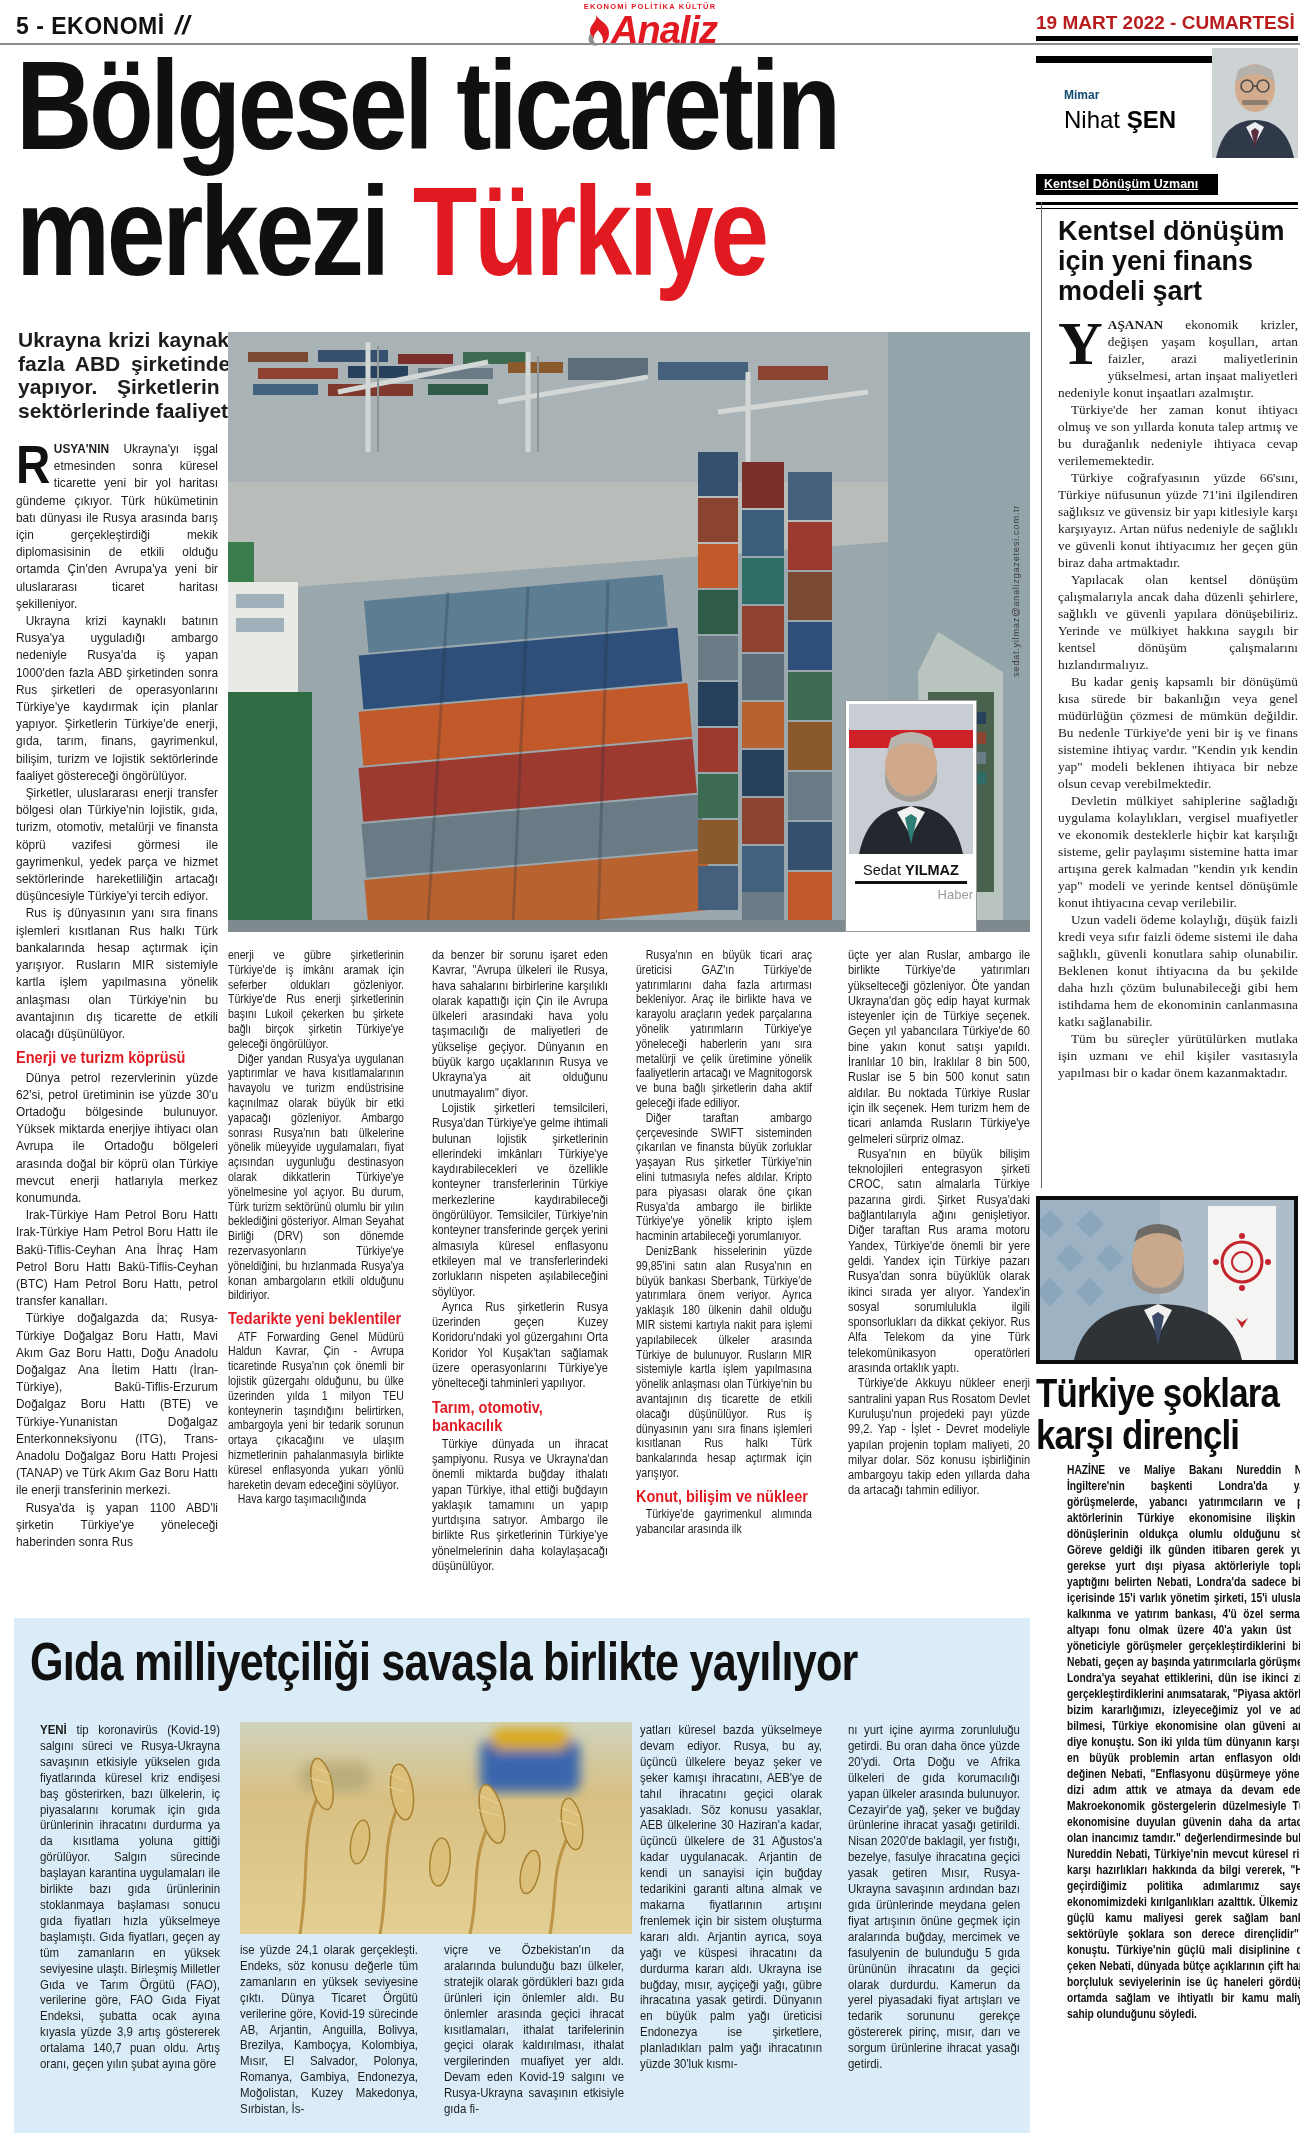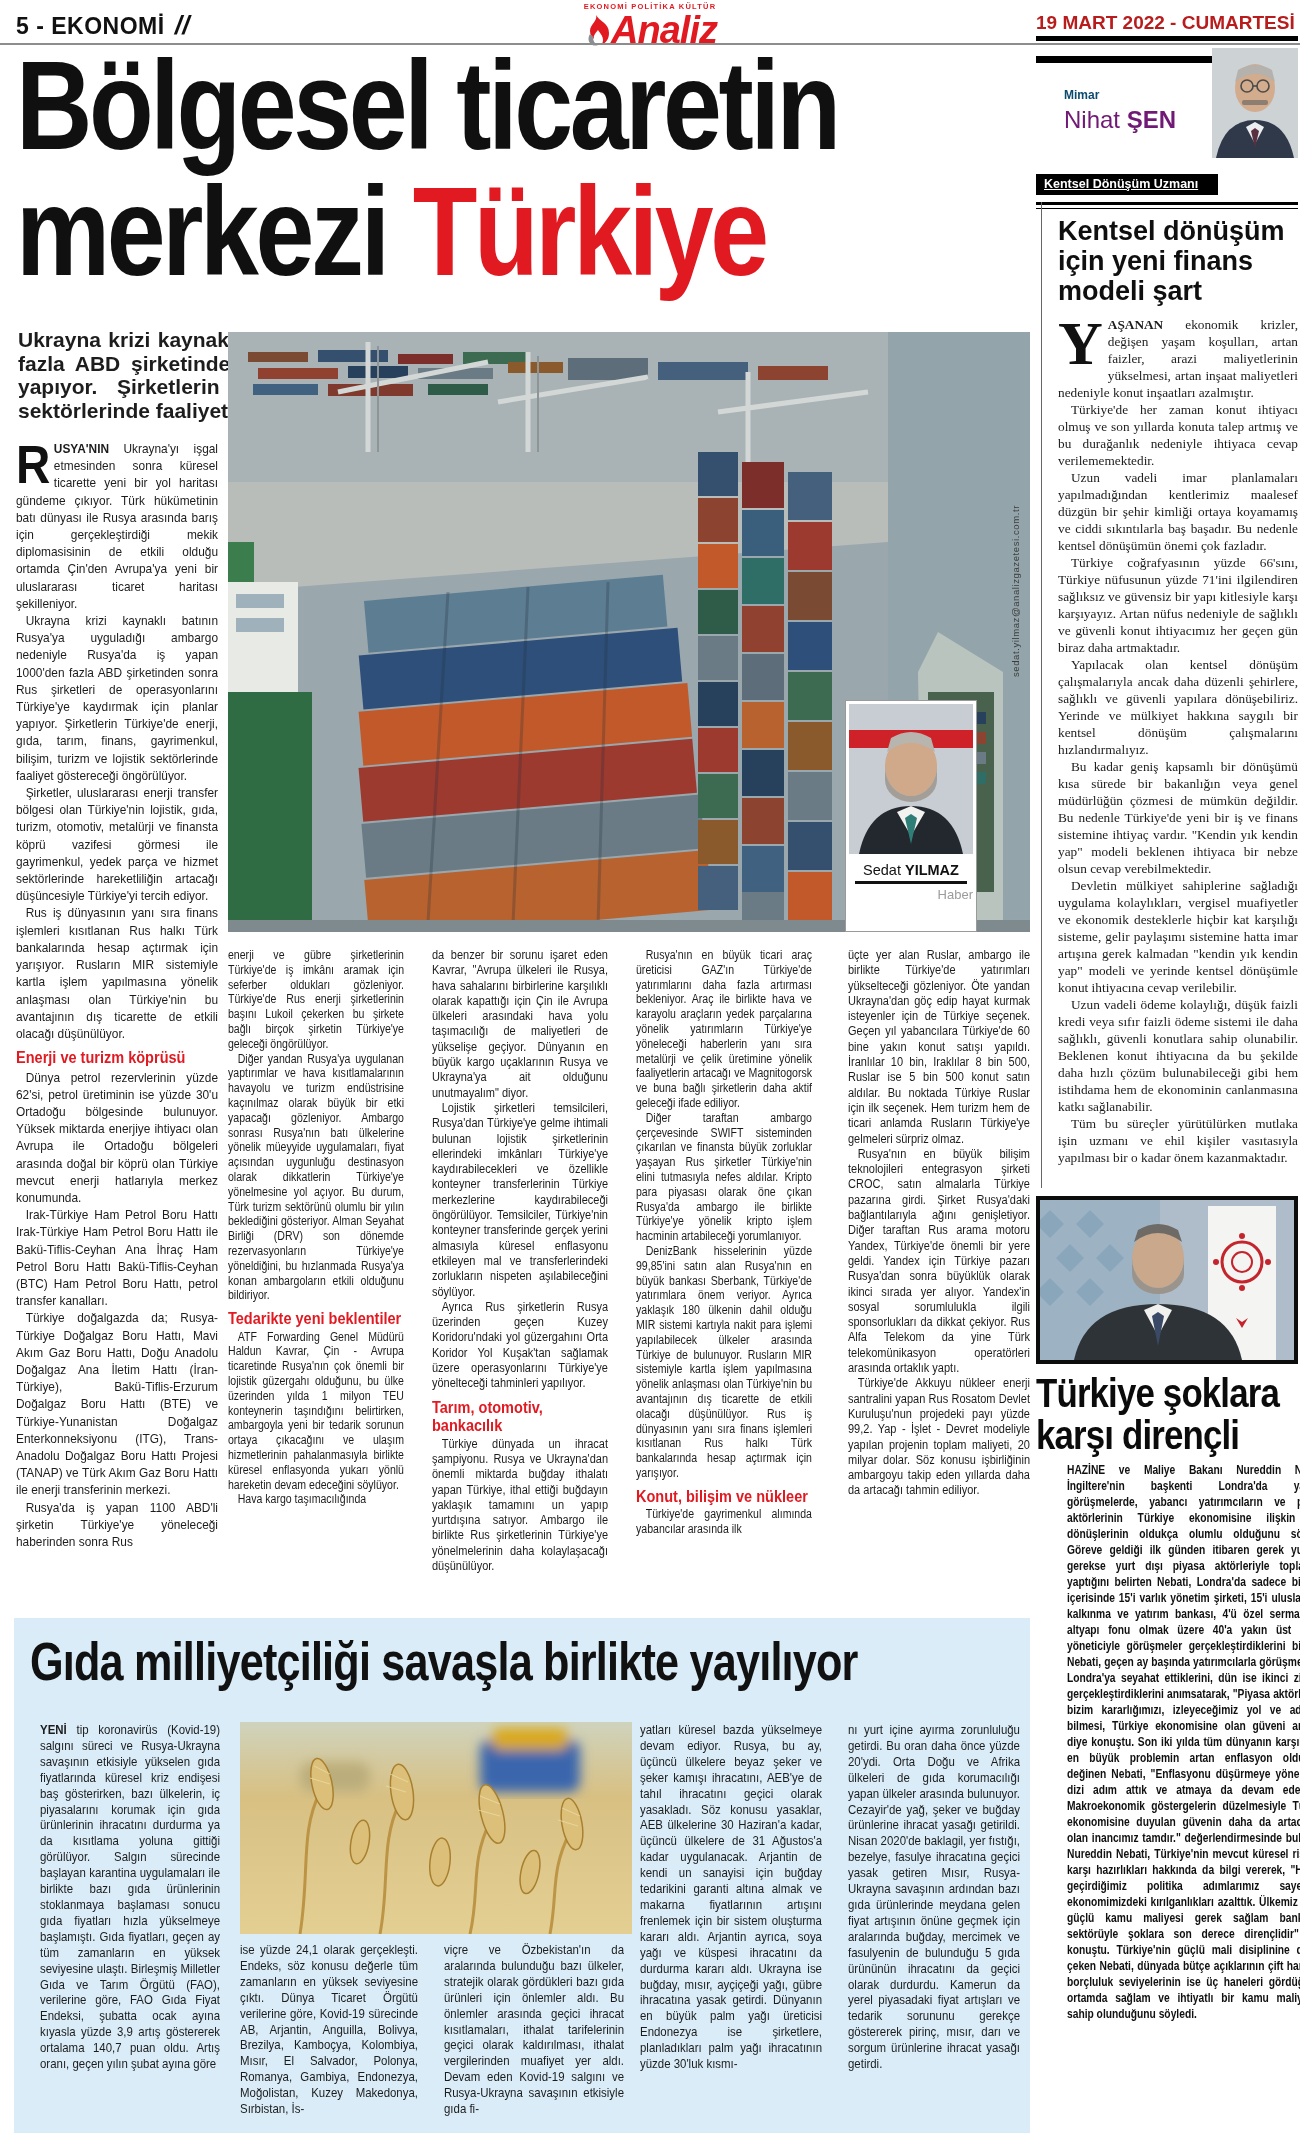--- a/index.html
+++ b/index.html
@@ -40,21 +40,21 @@
   .inset{left:845px;top:700px;width:132px;height:232px;background:#fff;border:1px solid #9a9a9a;box-sizing:border-box;padding:3px;}
   .inset .bname{text-align:center;font-size:14.5px;margin-top:4px;color:#111;}
   .inset .brule{height:3px;background:#111;margin:3px 6px;}
   .inset .brole{text-align:right;font-size:13px;color:#9b9b9b;}
   
   .food-box{left:14px;top:1618px;width:1016px;height:515px;background:#d9ecf8;}
   .food-hl{left:30px;top:1632px;font-size:54px;line-height:58px;font-weight:bold;letter-spacing:-1px;color:#0d0d0d;transform:scaleX(.8);transform-origin:0 0;color:#111;}
   
   .sb-topbar{left:1036px;top:56px;width:176px;height:7px;background:#000;}
   .sb-mimar{left:1064px;top:88px;font-size:12px;font-weight:bold;color:#0c4a6e;}
-  .sb-name{left:1064px;top:106px;font-size:24px;color:#701a75;}
+  .sb-name{left:1064px;top:106px;font-size:24px;color:#000000;}
   .sb-name b{font-weight:bold;}
   .sb-strip{left:1036px;top:174px;width:182px;height:21px;background:#000;color:#fff;font-size:12.5px;font-weight:bold;line-height:21px;padding-left:8px;box-sizing:border-box;text-decoration:underline;}
   .sb-rule-a{left:1036px;top:202px;width:262px;height:3px;background:#000;}
   .sb-rule-b{left:1036px;top:208px;width:262px;height:1px;background:#000;}
   .sb-vrule{left:1041px;top:202px;width:1px;height:986px;background:#666;}
   .sb-headline{left:1058px;top:216px;width:238px;font-size:27px;line-height:30px;font-weight:bold;color:#0f0f0f;}
   .sb-body{left:1058px;top:316px;width:240px;height:872px;font-family:"Liberation Serif",serif;font-size:13.3px;line-height:17px;}
   .sb-body p{text-indent:13px;}
   .sb-body p.lead{text-indent:0;}
   
@@ -345,21 +345,20 @@
 <div class="abs sb-name"><span>Nihat </span><b>ŞEN</b></div>
 <div class="abs sb-strip">Kentsel Dönüşüm Uzmanı</div>
 <div class="abs sb-rule-a"></div>
 <div class="abs sb-rule-b"></div>
 <div class="abs sb-vrule"></div>
 <div class="abs sb-headline">Kentsel dönüşüm için yeni finans modeli şart</div>
 <div class="abs artcol sb-body">
   <div>
       <p class="lead"><span class="dropserif">Y</span><b>AŞANAN</b> ekonomik krizler, değişen yaşam koşulları, artan faizler, arazi maliyetlerinin yükselmesi, artan inşaat maliyetleri nedeniyle konut inşaatları azalmıştır.</p>
       <p class="p">Türkiye'de her zaman konut ihtiyacı olmuş ve son yıllarda konuta talep artmış ve bu durağanlık nedeniyle ihtiyaca cevap verilememektedir.</p>
-      <p class="p">Uzun vadeli imar planlamaları yapılmadığından kentlerimiz maalesef düzgün bir şehir kimliği ortaya koyamamış ve ciddi sıkıntılarla baş başadır. Bu nedenle kentsel dönüşümün önemi çok fazladır.</p>
       <p class="p">Türkiye coğrafyasının yüzde 66'sını, Türkiye nüfusunun yüzde 71'ini ilgilendiren sağlıksız ve güvensiz bir yapı kitlesiyle karşı karşıyayız. Artan nüfus nedeniyle de sağlıklı ve güvenli konut ihtiyacımız her geçen gün biraz daha artmaktadır.</p>
       <p class="p">Yapılacak olan kentsel dönüşüm çalışmalarıyla ancak daha düzenli şehirlere, sağlıklı ve güvenli yapılara dönüşebiliriz. Yerinde ve mülkiyet hakkına saygılı bir kentsel dönüşüm çalışmalarını hızlandırmalıyız.</p>
       <p class="p">Bu kadar geniş kapsamlı bir dönüşümü kısa sürede bir bakanlığın veya genel müdürlüğün çözmesi de mümkün değildir. Bu nedenle Türkiye'de yeni bir iş ve finans sistemine ihtiyaç vardır. "Kendin yık kendin yap" modeli beklenen ihtiyaca bir nebze olsun cevap verebilmektedir.</p>
       <p class="p">Devletin mülkiyet sahiplerine sağladığı uygulama kolaylıkları, vergisel muafiyetler ve ekonomik desteklerle hiçbir kat karşılığı sisteme, gelir paylaşımı sistemine hatta imar artışına gerek kalmadan "kendin yık kendin yap" modeli ve yerinde kentsel dönüşümle konut ihtiyacına cevap verilebilir.</p>
       <p class="p">Uzun vadeli ödeme kolaylığı, düşük faizli kredi veya sıfır faizli ödeme sistemi ile daha sağlıklı, güvenli konutlara sahip olunabilir. Beklenen konut ihtiyacına da bu şekilde daha hızlı çözüm bulunabileceği gibi hem istihdama hem de ekonominin canlanmasına katkı sağlanabilir.</p>
       <p class="p">Tüm bu süreçler yürütülürken mutlaka işin uzmanı ve ehil kişiler vasıtasıyla yapılması bir o kadar önem kazanmaktadır.</p>
     </div>
 </div>
 
 <div class="abs min-photo" style="overflow:hidden;">

